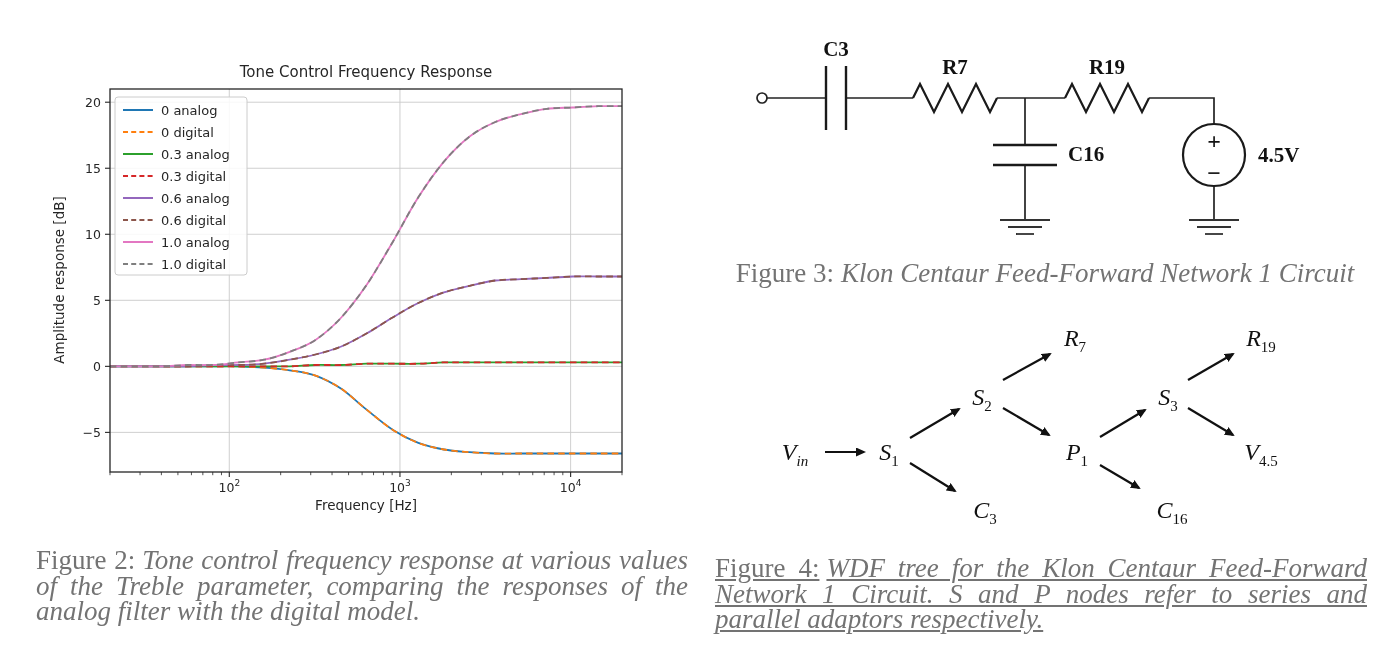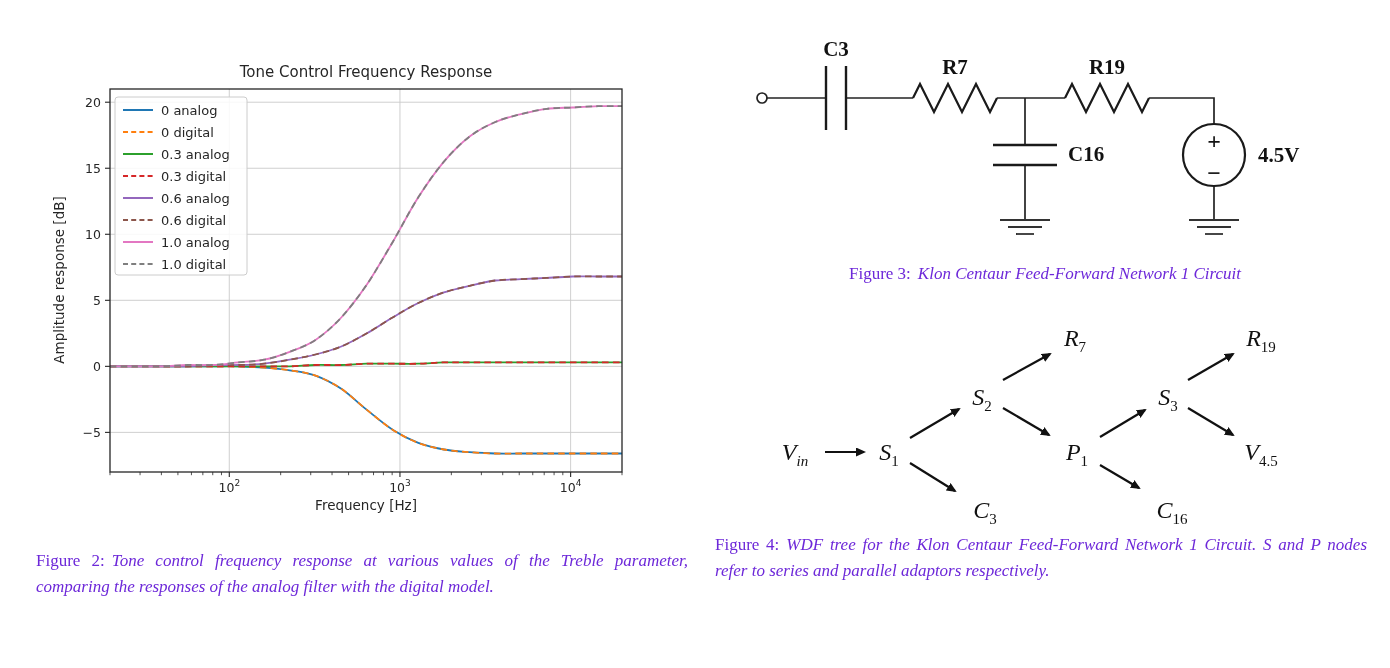--- a/index.html
+++ b/index.html
@@ -1,21 +1,21 @@
 <!DOCTYPE html>
 <html><head>
 <meta charset="utf-8">
 <style>
   html,body{margin:0;padding:0;background:#ffffff;}
   body{width:1390px;height:668px;position:relative;overflow:hidden;
        font-family:"Liberation Serif", serif;color:#0a0a0a;}
   .abs{position:absolute;}
   svg{display:block;}
   
-  .caption{font-size:17px;line-height:25.6px;text-align:justify;color:#6d28d9;}
+  .caption{font-size:27px;line-height:25.6px;text-align:justify;color:#737373;}
   .caption .cap-label{font-style:normal;margin-right:7px;}
   .caption .cap-text{font-style:italic;}
   .caption-center{text-align:center;}
   
   .wire{stroke:#222;stroke-width:1.7;fill:none;}
   .comp{stroke:#1a1a1a;stroke-width:2.2;fill:none;stroke-linejoin:miter;}
   .plate{stroke:#1a1a1a;stroke-width:2.4;}
   .gnd{stroke:#333;stroke-width:1.8;}
   .circ-label{font-family:"Liberation Serif",serif;font-size:21px;font-weight:700;fill:#111;}
   
@@ -184,15 +184,15 @@
   <text class="tree-label" x="242" y="105" text-anchor="middle"><tspan>S</tspan><tspan class="tree-sub tree-sub-upright" dy="6">2</tspan></text>
   <text class="tree-label" x="337" y="160" text-anchor="middle"><tspan>P</tspan><tspan class="tree-sub tree-sub-upright" dy="6">1</tspan></text>
   <text class="tree-label" x="428" y="105" text-anchor="middle"><tspan>S</tspan><tspan class="tree-sub tree-sub-upright" dy="6">3</tspan></text>
   <text class="tree-label" x="335" y="46" text-anchor="middle"><tspan>R</tspan><tspan class="tree-sub tree-sub-upright" dy="6">7</tspan></text>
   <text class="tree-label" x="521" y="46" text-anchor="middle"><tspan>R</tspan><tspan class="tree-sub tree-sub-upright" dy="6">19</tspan></text>
   <text class="tree-label" x="245" y="218" text-anchor="middle"><tspan>C</tspan><tspan class="tree-sub tree-sub-upright" dy="6">3</tspan></text>
   <text class="tree-label" x="432" y="218" text-anchor="middle"><tspan>C</tspan><tspan class="tree-sub tree-sub-upright" dy="6">16</tspan></text>
   <text class="tree-label" x="521" y="160" text-anchor="middle"><tspan>V</tspan><tspan class="tree-sub tree-sub-upright" dy="6">4.5</tspan></text>
 </svg>
 
-<div class="caption abs" style="left:715px;top:532px;width:652px;">
+<div class="caption abs" style="left:715px;top:556px;width:652px;text-decoration:underline;">
   <span class="cap-label">Figure 4:</span><span class="cap-text">WDF tree for the Klon Centaur Feed-Forward Network 1 Circuit.  S and P nodes refer to series and parallel adaptors respectively.</span>
 </div>
 
 </body></html>

